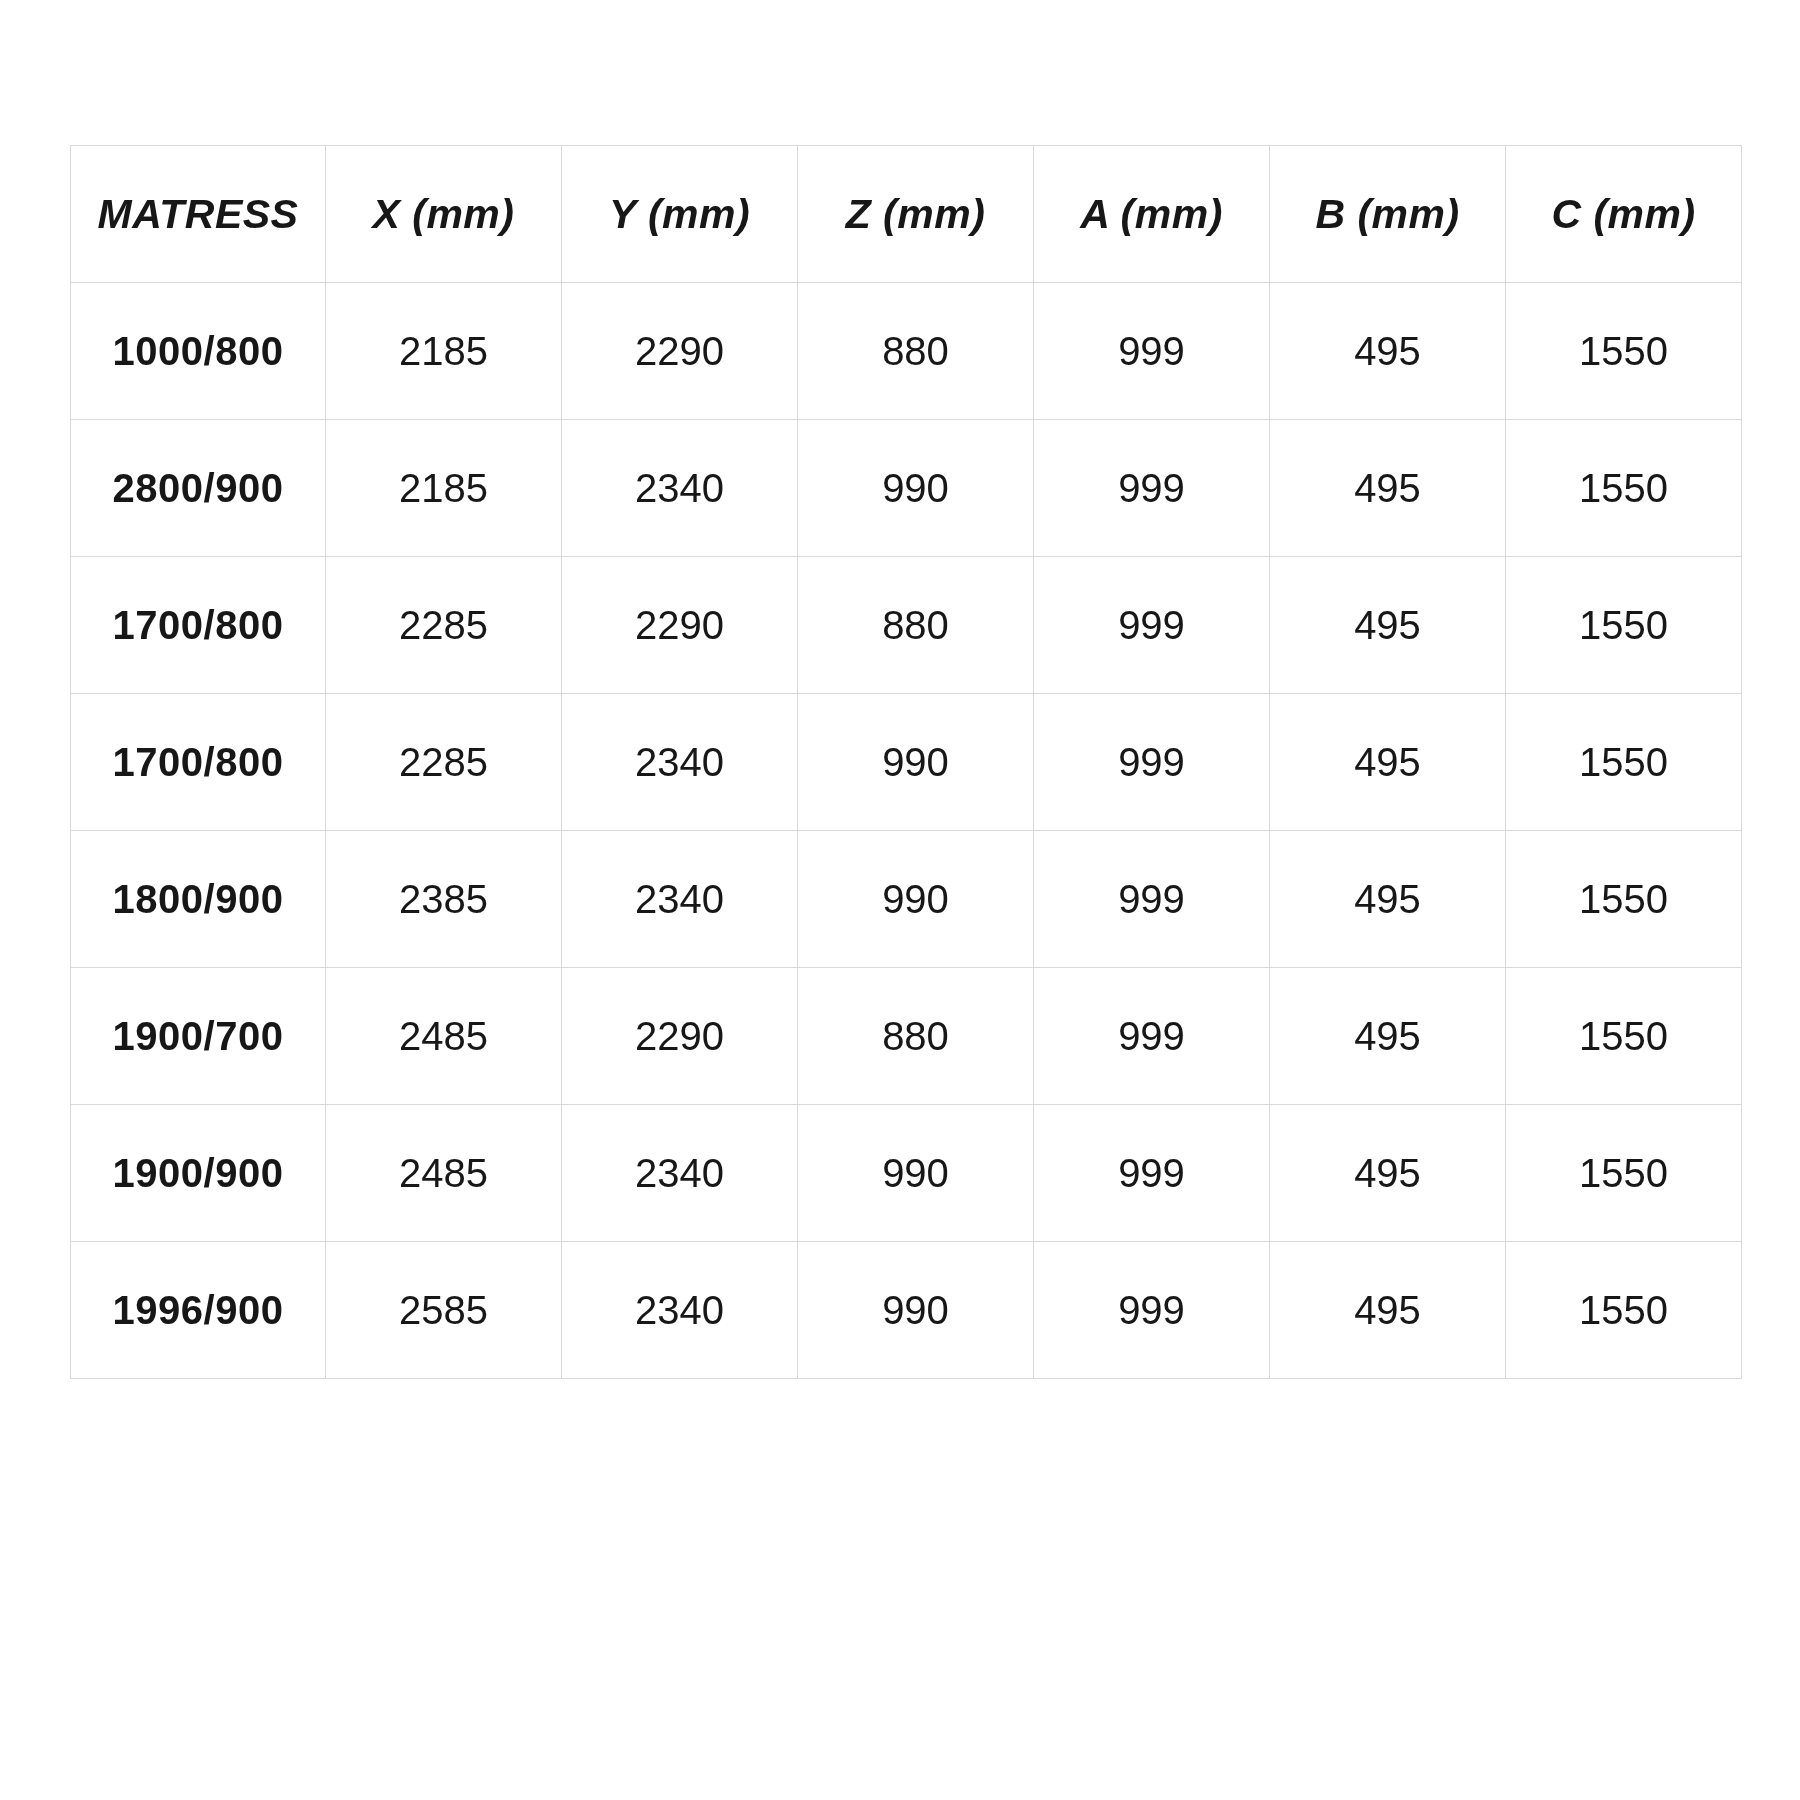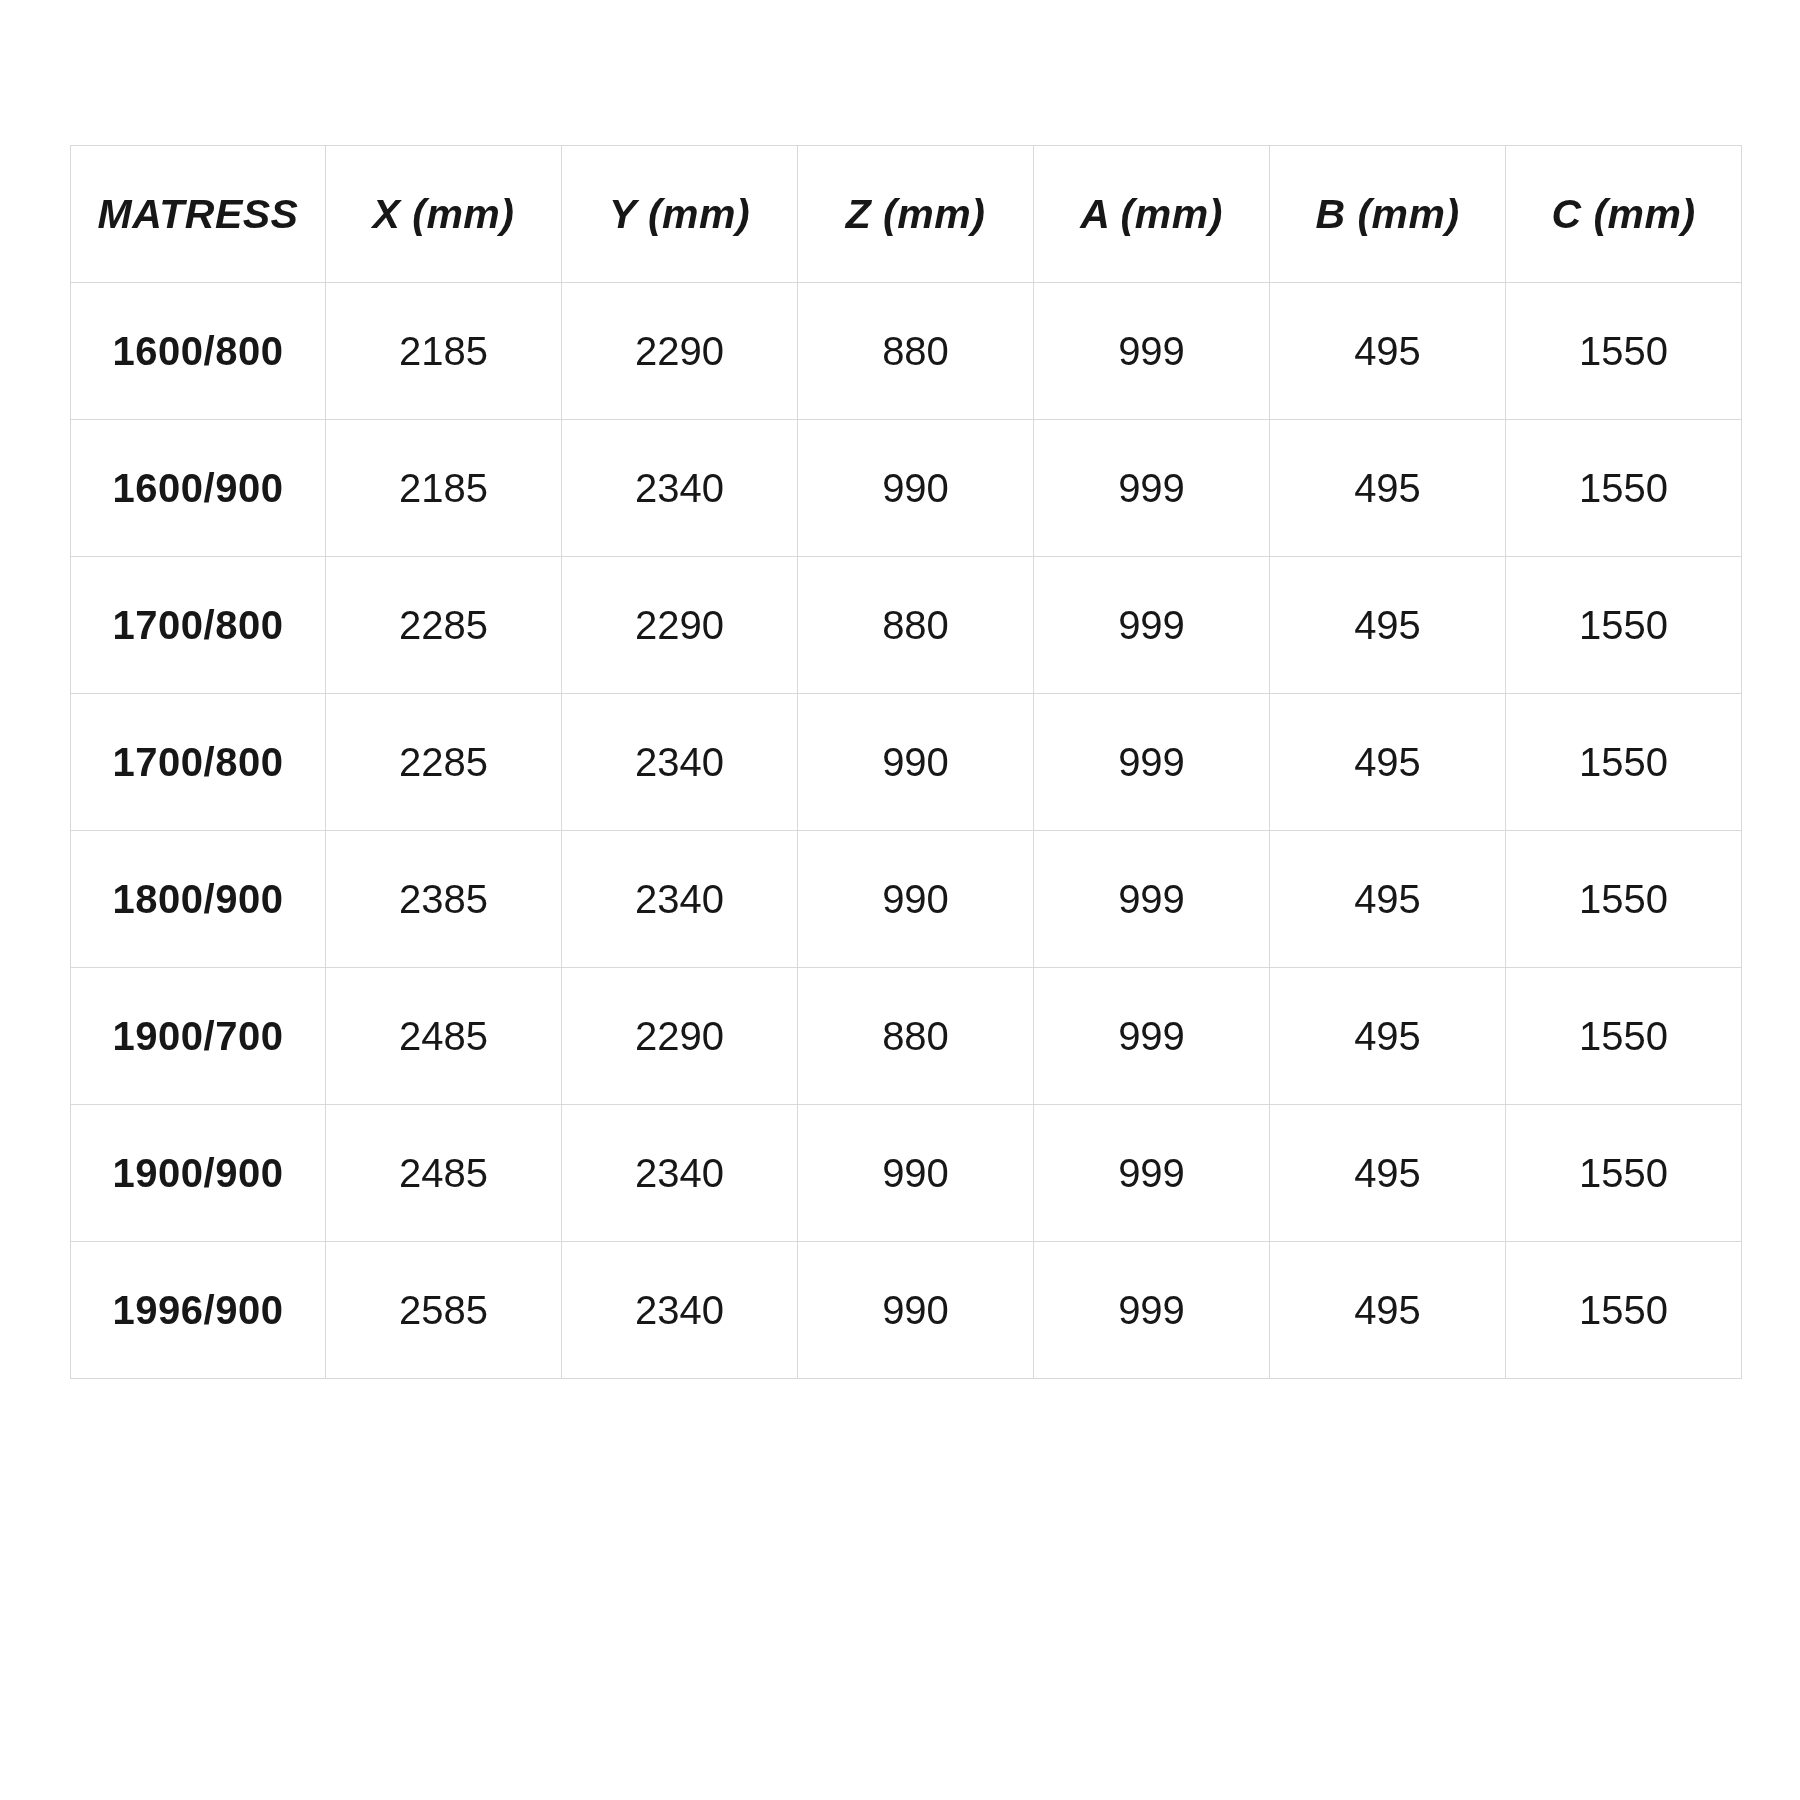--- a/index.html
+++ b/index.html
@@ -66,30 +66,30 @@
         <th>X (mm)</th>
         <th>Y (mm)</th>
         <th>Z (mm)</th>
         <th>A (mm)</th>
         <th>B (mm)</th>
         <th>C (mm)</th>
       </tr>
     </thead>
     <tbody>
       <tr>
-        <td class="row-label">1600/800</td>
+        <td class="row-label">1000/800</td>
         <td>2185</td>
         <td>2290</td>
         <td>880</td>
         <td>999</td>
         <td>495</td>
         <td>1550</td>
       </tr>
       <tr>
-        <td class="row-label">1600/900</td>
+        <td class="row-label">2800/900</td>
         <td>2185</td>
         <td>2340</td>
         <td>990</td>
         <td>999</td>
         <td>495</td>
         <td>1550</td>
       </tr>
       <tr>
         <td class="row-label">1700/800</td>
         <td>2285</td>

